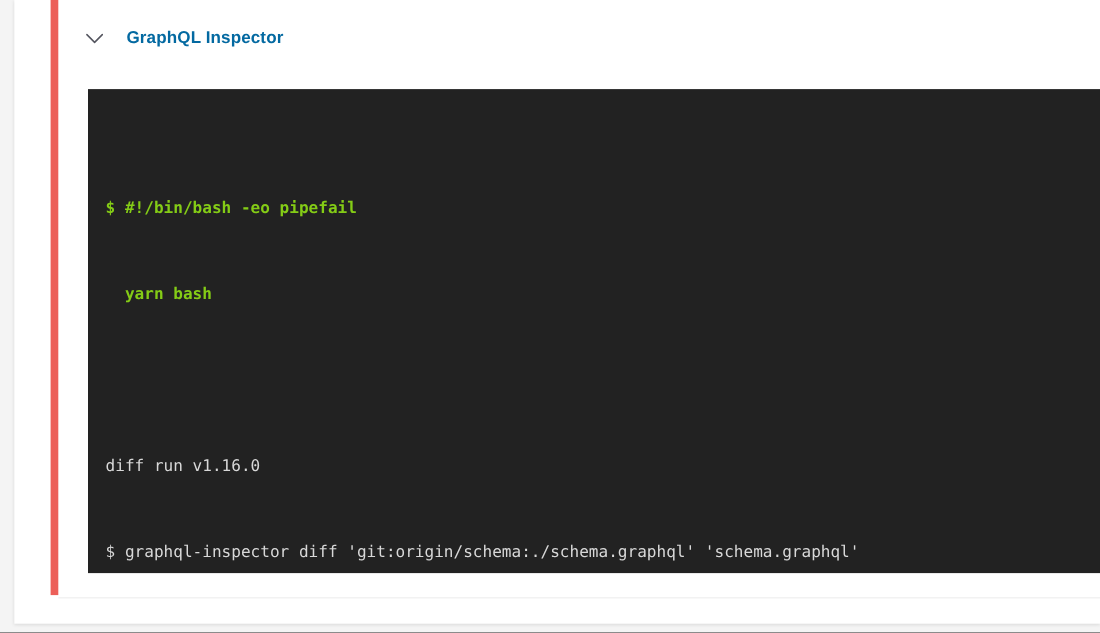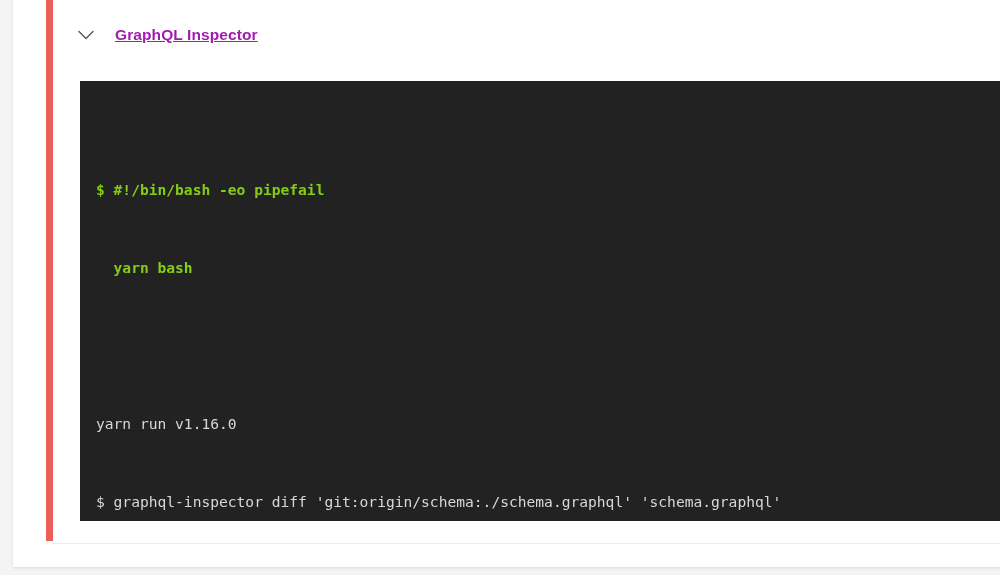--- a/index.html
+++ b/index.html
@@ -58,24 +58,23 @@
     display: block;
     flex: 0 0 auto;
   }
   .chevron-icon svg {
     display: block;
   }
   .header-title {
     margin-left: 16px;
     font-size: 15.5px;
     font-weight: bold;
-    color: #a21caf;
+    color: #0369a1;
     letter-spacing: 0.1px;
     white-space: nowrap;
-    text-decoration: underline;
   }
 
   
   .terminal {
     position: absolute;
     left: 67px;
     top: 81px;
     width: 933px;
     height: 440px;
     background: #222222;
@@ -131,21 +130,21 @@
       </span>
       <span class="header-title">GraphQL Inspector</span>
     </div>
 
     <div class="terminal">
       <div class="terminal-inner">
 
         <div class="tline"><span class="seg-bold">$ #!/bin/bash -eo pipefail</span></div>
         <div class="tline"><span class="seg-bold">  yarn bash</span></div>
         <div class="tline blank"></div>
-        <div class="tline"><span class="seg-plain">yarn run v1.16.0</span></div>
+        <div class="tline"><span class="seg-plain">diff run v1.16.0</span></div>
         <div class="tline"><span class="seg-plain">$ graphql-inspector diff 'git:origin/schema:./schema.graphql' 'schema.graphql'</span></div>
         
         
         
 
         
         
         
 
         

